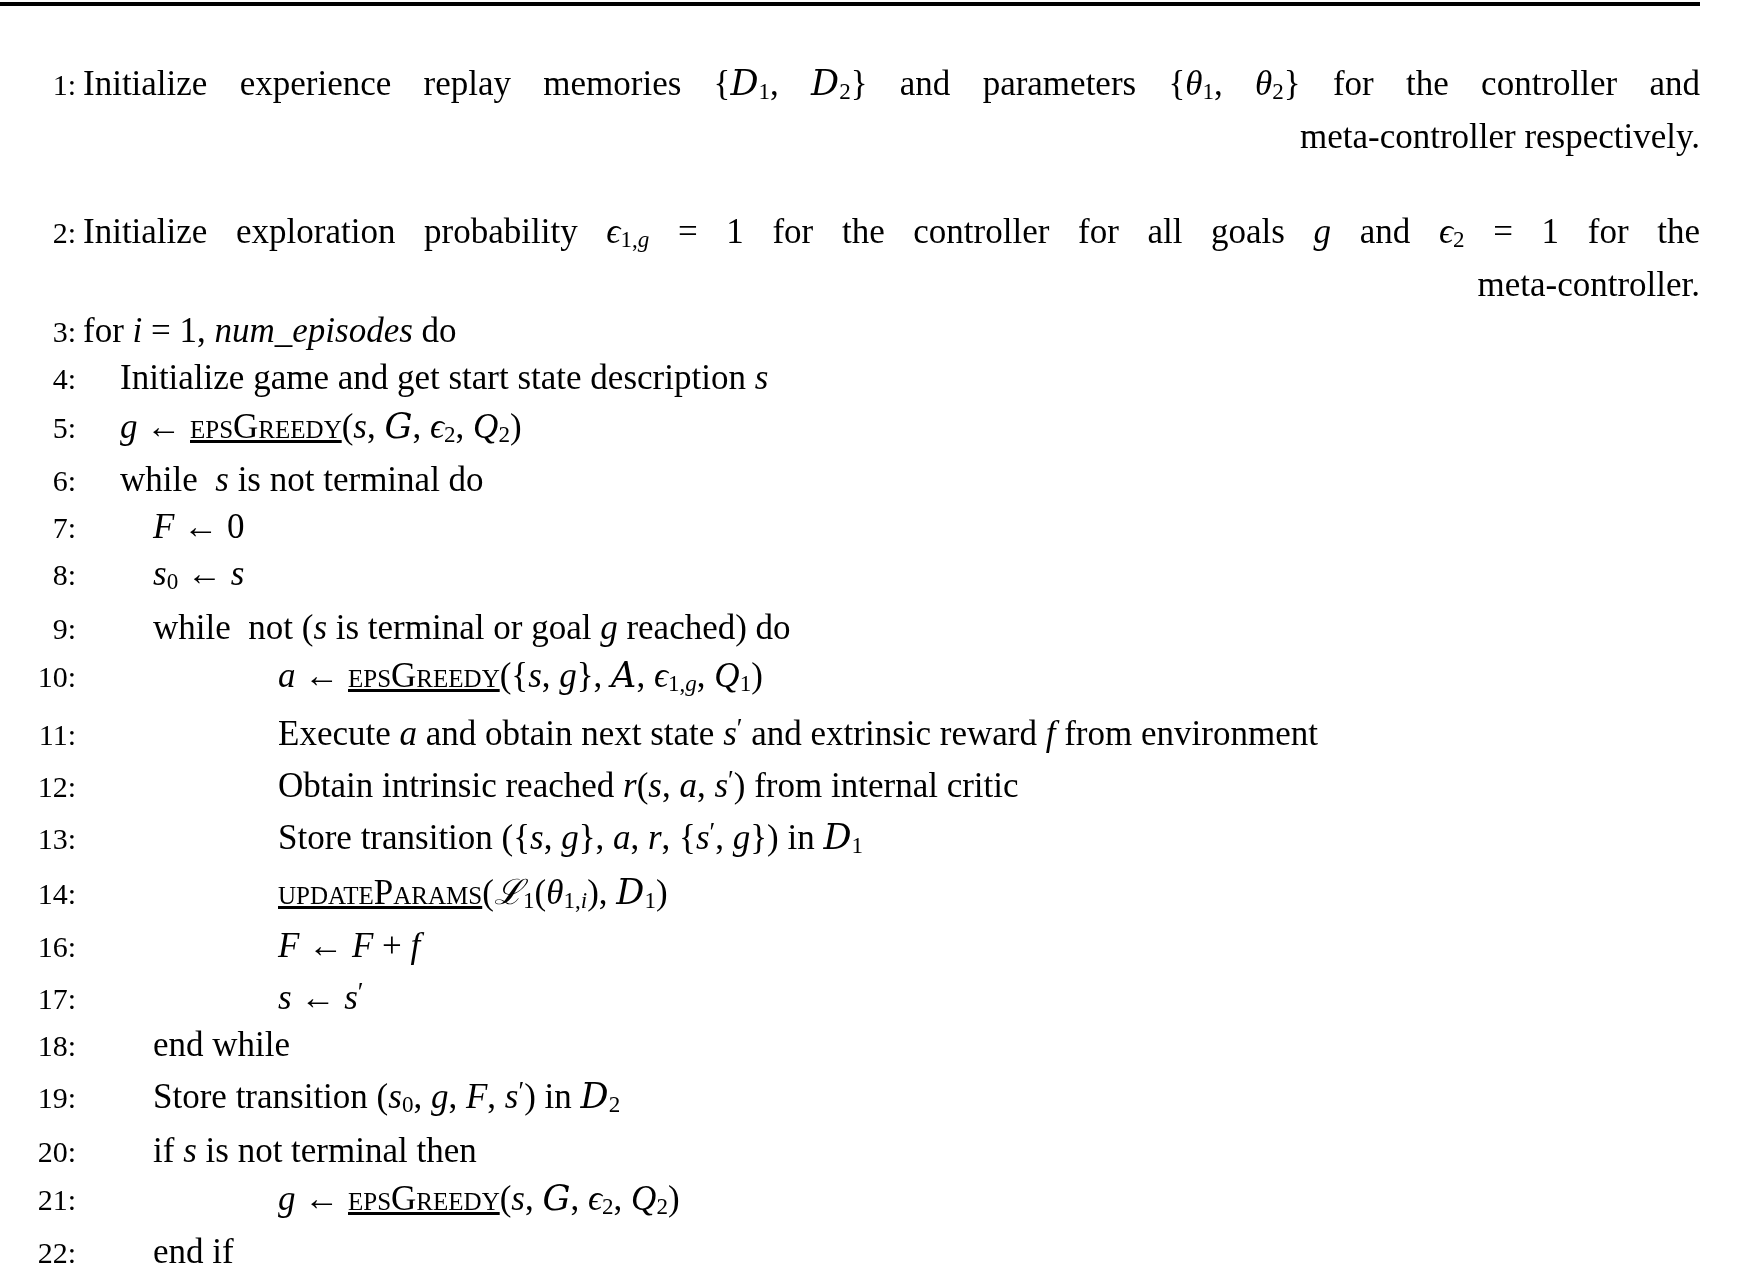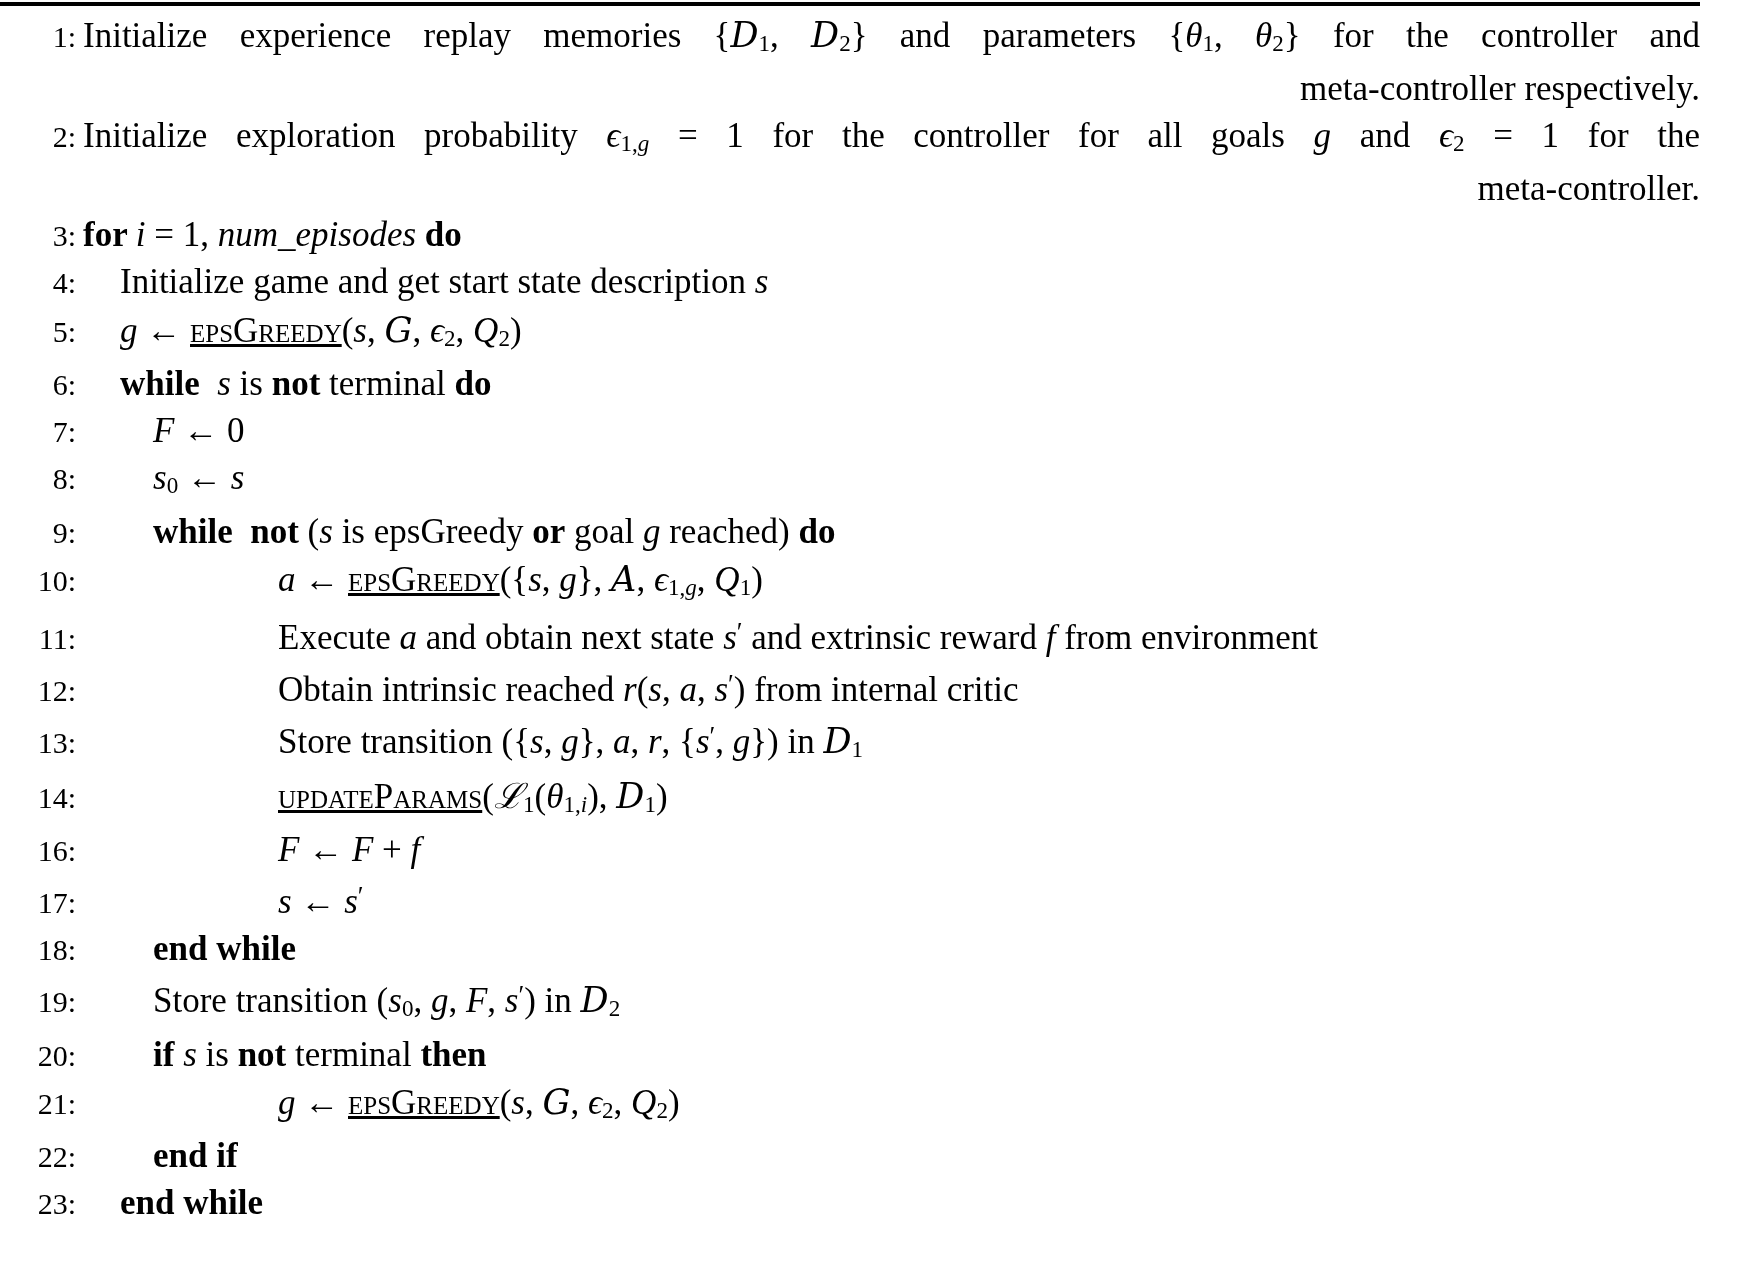--- a/index.html
+++ b/index.html
@@ -13,25 +13,25 @@
   }
   .rule{position:absolute;left:0;top:2px;width:1700px;height:4px;background:#000000;}
   .listing{position:absolute;left:0;top:12px;width:1740px;}
   .row{display:flex;align-items:baseline;line-height:46.2px;}
   .num{flex:0 0 76px;text-align:right;font-size:30px;white-space:pre;}
   .content{white-space:pre-wrap;}
   .ind0{margin-left:7px;}
   .ind1{margin-left:44px;}
   .ind2{margin-left:77px;}
   .ind3{margin-left:202px;}
-  .wrapblock{display:block;width:1617px;}
+  .wrapblock{display:block;width:1617px;margin-top:48px;}
   .jline{display:block;text-align:justify;text-align-last:justify;}
   .cline{display:block;text-align:right;}
   .rm{}
-  .bf{font-weight:bold;}
+  .bf{font-weight:normal;}
   .it{font-style:italic;}
   .cal{font-style:italic;font-family:"DejaVu Serif",serif;}
   .sc{font-variant:small-caps;text-decoration:underline;}
   .sub{font-size:0.66em;vertical-align:-0.18em;}
   .subit{font-size:0.66em;vertical-align:-0.18em;font-style:italic;}
   .sup{font-size:0.75em;vertical-align:0.3em;}
 </style>
 </head>
 <body>
 
@@ -65,21 +65,21 @@
       <div class="row">
         <span class="num">7:</span>
         <span class="content ind2"><span class="it">F</span><span class="rm"> ← 0</span></span>
       </div>
       <div class="row">
         <span class="num">8:</span>
         <span class="content ind2"><span class="it">s</span><span class="sub">0</span><span class="rm"> ← </span><span class="it">s</span></span>
       </div>
       <div class="row">
         <span class="num">9:</span>
-        <span class="content ind2"><span class="bf">while&nbsp; not </span><span class="rm">(</span><span class="it">s</span><span class="rm"> is epsGreedy </span><span class="bf">or</span><span class="rm"> goal </span><span class="it">g</span><span class="rm"> reached) </span><span class="bf">do</span></span>
+        <span class="content ind2"><span class="bf">while&nbsp; not </span><span class="rm">(</span><span class="it">s</span><span class="rm"> is terminal </span><span class="bf">or</span><span class="rm"> goal </span><span class="it">g</span><span class="rm"> reached) </span><span class="bf">do</span></span>
       </div>
       <div class="row">
         <span class="num">10:</span>
         <span class="content ind3"><span class="it">a</span><span class="rm"> ← </span><span class="sc">epsGreedy</span><span class="rm">({</span><span class="it">s</span><span class="rm">, </span><span class="it">g</span><span class="rm">}, </span><span class="cal">A</span><span class="rm">, </span><span class="it">ϵ</span><span class="sub">1,</span><span class="subit">g</span><span class="rm">, </span><span class="it">Q</span><span class="sub">1</span><span class="rm">)</span></span>
       </div>
       <div class="row">
         <span class="num">11:</span>
         <span class="content ind3"><span class="rm">Execute </span><span class="it">a</span><span class="rm"> and obtain next state </span><span class="it">s</span><span class="sup">′</span><span class="rm"> and extrinsic reward </span><span class="it">f</span><span class="rm"> from environment</span></span>
       </div>
       <div class="row">

